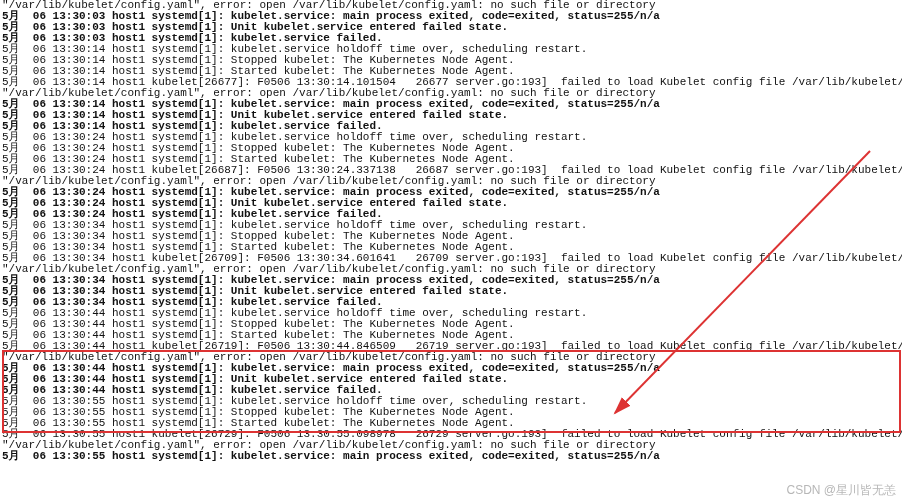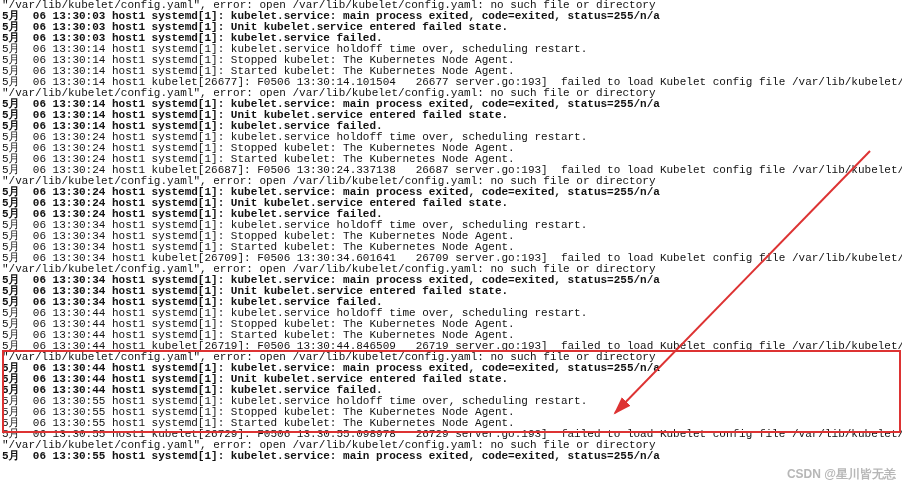--- a/index.html
+++ b/index.html
@@ -29,26 +29,25 @@
     border: 2px solid #d33;
     pointer-events: none;
   }
   .arrow-svg {
     position: absolute;
     pointer-events: none;
   }
   .watermark {
     position: absolute;
     right: 6px;
-    bottom: 20px;
+    bottom: 4px;
     color: #b7b7b7;
     font-family: "Microsoft YaHei", sans-serif;
     font-size: 12px;
     pointer-events: none;
-    font-weight: bold;
   }
 </style>
 </head>
 <body>
 
 
 
 <div class="terminal" id="term"><span class="line">"/var/lib/kubelet/config.yaml", error: open /var/lib/kubelet/config.yaml: no such file or directory</span><span class="line bold">5月  06 13:30:03 host1 systemd[1]: kubelet.service: main process exited, code=exited, status=255/n/a</span><span class="line bold">5月  06 13:30:03 host1 systemd[1]: Unit kubelet.service entered failed state.</span><span class="line bold">5月  06 13:30:03 host1 systemd[1]: kubelet.service failed.</span><span class="line">5月  06 13:30:14 host1 systemd[1]: kubelet.service holdoff time over, scheduling restart.</span><span class="line">5月  06 13:30:14 host1 systemd[1]: Stopped kubelet: The Kubernetes Node Agent.</span><span class="line">5月  06 13:30:14 host1 systemd[1]: Started kubelet: The Kubernetes Node Agent.</span><span class="line">5月  06 13:30:14 host1 kubelet[26677]: F0506 13:30:14.101504   26677 server.go:193]  failed to load Kubelet config file /var/lib/kubelet/config.yaml, erro</span><span class="line">"/var/lib/kubelet/config.yaml", error: open /var/lib/kubelet/config.yaml: no such file or directory</span><span class="line bold">5月  06 13:30:14 host1 systemd[1]: kubelet.service: main process exited, code=exited, status=255/n/a</span><span class="line bold">5月  06 13:30:14 host1 systemd[1]: Unit kubelet.service entered failed state.</span><span class="line bold">5月  06 13:30:14 host1 systemd[1]: kubelet.service failed.</span><span class="line">5月  06 13:30:24 host1 systemd[1]: kubelet.service holdoff time over, scheduling restart.</span><span class="line">5月  06 13:30:24 host1 systemd[1]: Stopped kubelet: The Kubernetes Node Agent.</span><span class="line">5月  06 13:30:24 host1 systemd[1]: Started kubelet: The Kubernetes Node Agent.</span><span class="line">5月  06 13:30:24 host1 kubelet[26687]: F0506 13:30:24.337138   26687 server.go:193]  failed to load Kubelet config file /var/lib/kubelet/config.yaml, erro</span><span class="line">"/var/lib/kubelet/config.yaml", error: open /var/lib/kubelet/config.yaml: no such file or directory</span><span class="line bold">5月  06 13:30:24 host1 systemd[1]: kubelet.service: main process exited, code=exited, status=255/n/a</span><span class="line bold">5月  06 13:30:24 host1 systemd[1]: Unit kubelet.service entered failed state.</span><span class="line bold">5月  06 13:30:24 host1 systemd[1]: kubelet.service failed.</span><span class="line">5月  06 13:30:34 host1 systemd[1]: kubelet.service holdoff time over, scheduling restart.</span><span class="line">5月  06 13:30:34 host1 systemd[1]: Stopped kubelet: The Kubernetes Node Agent.</span><span class="line">5月  06 13:30:34 host1 systemd[1]: Started kubelet: The Kubernetes Node Agent.</span><span class="line">5月  06 13:30:34 host1 kubelet[26709]: F0506 13:30:34.601641   26709 server.go:193]  failed to load Kubelet config file /var/lib/kubelet/config.yaml, erro</span><span class="line">"/var/lib/kubelet/config.yaml", error: open /var/lib/kubelet/config.yaml: no such file or directory</span><span class="line bold">5月  06 13:30:34 host1 systemd[1]: kubelet.service: main process exited, code=exited, status=255/n/a</span><span class="line bold">5月  06 13:30:34 host1 systemd[1]: Unit kubelet.service entered failed state.</span><span class="line bold">5月  06 13:30:34 host1 systemd[1]: kubelet.service failed.</span><span class="line">5月  06 13:30:44 host1 systemd[1]: kubelet.service holdoff time over, scheduling restart.</span><span class="line">5月  06 13:30:44 host1 systemd[1]: Stopped kubelet: The Kubernetes Node Agent.</span><span class="line">5月  06 13:30:44 host1 systemd[1]: Started kubelet: The Kubernetes Node Agent.</span><span class="line">5月  06 13:30:44 host1 kubelet[26719]: F0506 13:30:44.846509   26719 server.go:193]  failed to load Kubelet config file /var/lib/kubelet/config.yaml, erro</span><span class="line">"/var/lib/kubelet/config.yaml", error: open /var/lib/kubelet/config.yaml: no such file or directory</span><span class="line bold">5月  06 13:30:44 host1 systemd[1]: kubelet.service: main process exited, code=exited, status=255/n/a</span><span class="line bold">5月  06 13:30:44 host1 systemd[1]: Unit kubelet.service entered failed state.</span><span class="line bold">5月  06 13:30:44 host1 systemd[1]: kubelet.service failed.</span><span class="line">5月  06 13:30:55 host1 systemd[1]: kubelet.service holdoff time over, scheduling restart.</span><span class="line">5月  06 13:30:55 host1 systemd[1]: Stopped kubelet: The Kubernetes Node Agent.</span><span class="line">5月  06 13:30:55 host1 systemd[1]: Started kubelet: The Kubernetes Node Agent.</span><span class="line">5月  06 13:30:55 host1 kubelet[26729]: F0506 13:30:55.098978   26729 server.go:193]  failed to load Kubelet config file /var/lib/kubelet/config.yaml, erro</span><span class="line">"/var/lib/kubelet/config.yaml", error: open /var/lib/kubelet/config.yaml: no such file or directory</span><span class="line bold">5月  06 13:30:55 host1 systemd[1]: kubelet.service: main process exited, code=exited, status=255/n/a</span></div>
 
 <svg class="arrow-svg" width="902" height="500">

